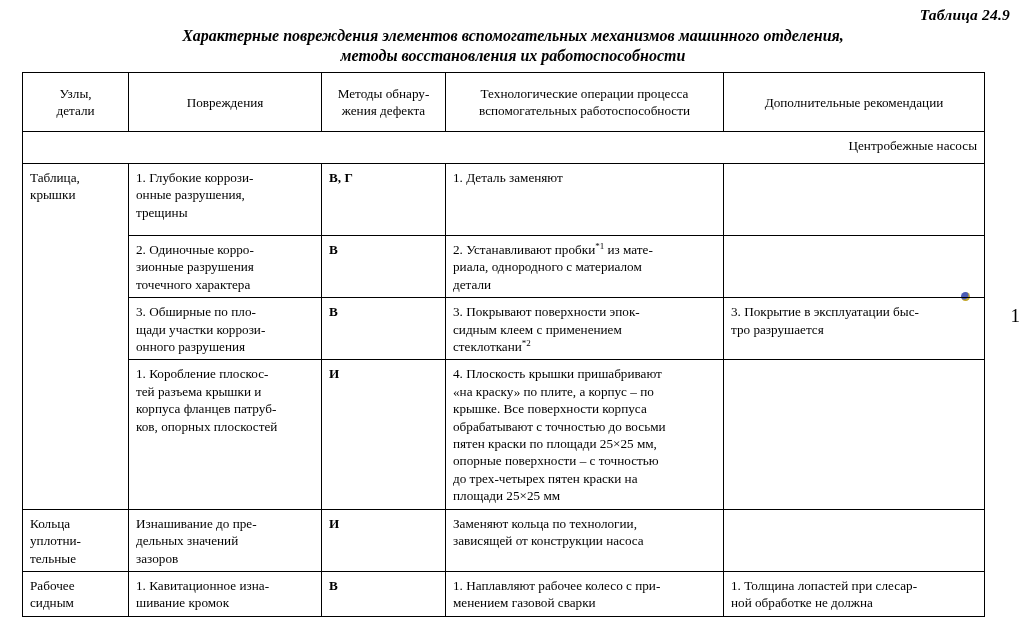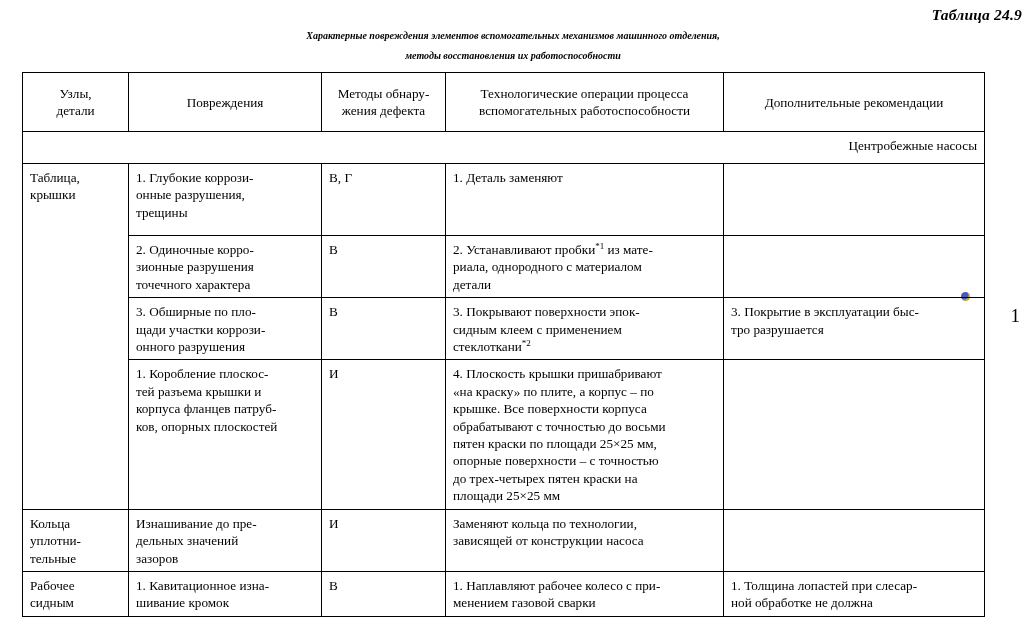--- a/index.html
+++ b/index.html
@@ -12,37 +12,37 @@
     height: 624px;
     position: relative;
     font-family: "Liberation Serif", "DejaVu Serif", serif;
     color: #000000;
     overflow: hidden;
   }
 
   #table-number {
     position: absolute;
     top: 6px;
-    right: 4px;
+    right: 16px;
     font-style: italic;
     font-weight: bold;
     font-size: 15.5px;
     letter-spacing: 0.2px;
     white-space: nowrap;
   }
 
   #doc-title {
     position: absolute;
     top: 26px;
     left: 90px;
     width: 846px;
     text-align: center;
     font-style: italic;
     font-weight: bold;
-    font-size: 10px;
+    font-size: 16px;
     line-height: 20px;
   }
   #doc-title .line2 { display: block; text-align: center; }
 
   #page-number {
     position: absolute;
     top: 306px;
     right: 6px;
     font-size: 19px;
     line-height: 19px;
@@ -82,21 +82,21 @@
     height: 48px;
     line-height: 17px;
   }
   td.section {
     text-align: right;
     height: 22px;
     padding: 2px 0 3px 0;
     vertical-align: middle;
   }
   td.code {
-    font-weight: normal;
+    font-weight: bold;
     text-align: left;
   }
   .sup {
     font-size: 9px;
     vertical-align: super;
     line-height: 0;
   }
   .c1 { width: 106px; }
   .c2 { width: 193px; }
   .c3 { width: 124px; }

